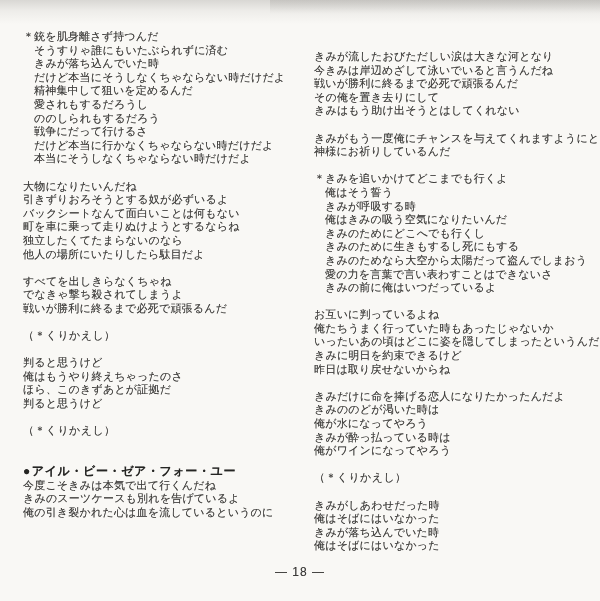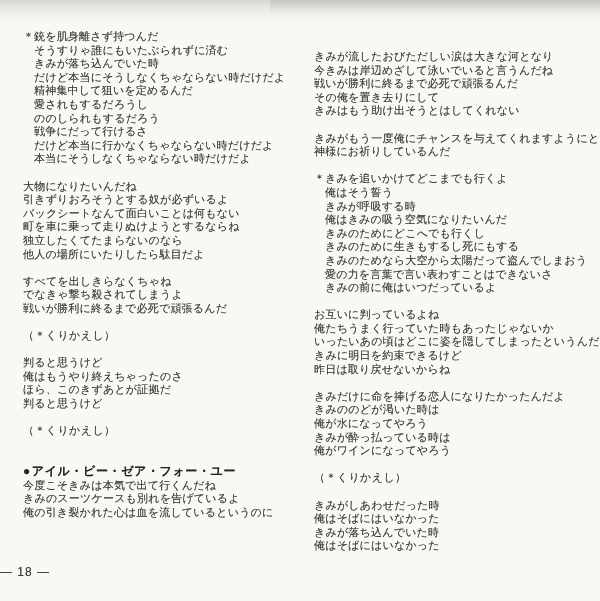--- a/index.html
+++ b/index.html
@@ -67,20 +67,21 @@
     font-weight: bold;
     color: #252523;
   }
   .block.song-title .line { letter-spacing: 0.6px; font-size: 12px; }
   .block.song-title .bullet { margin-right: 1px; }
   .refrain .line { letter-spacing: 0.4px; }
   .page-number {
     position: absolute;
     top: 565px;
     left: 0; right: 0;
+    text-align: center;
     font-size: 12px;
     letter-spacing: 1px;
     color: #3b3a38;
     text-shadow: 0 0 0.5px rgba(59,58,56,0.55);
   }
 </style>
 </head>
 <body>
 
 <div class="page">

